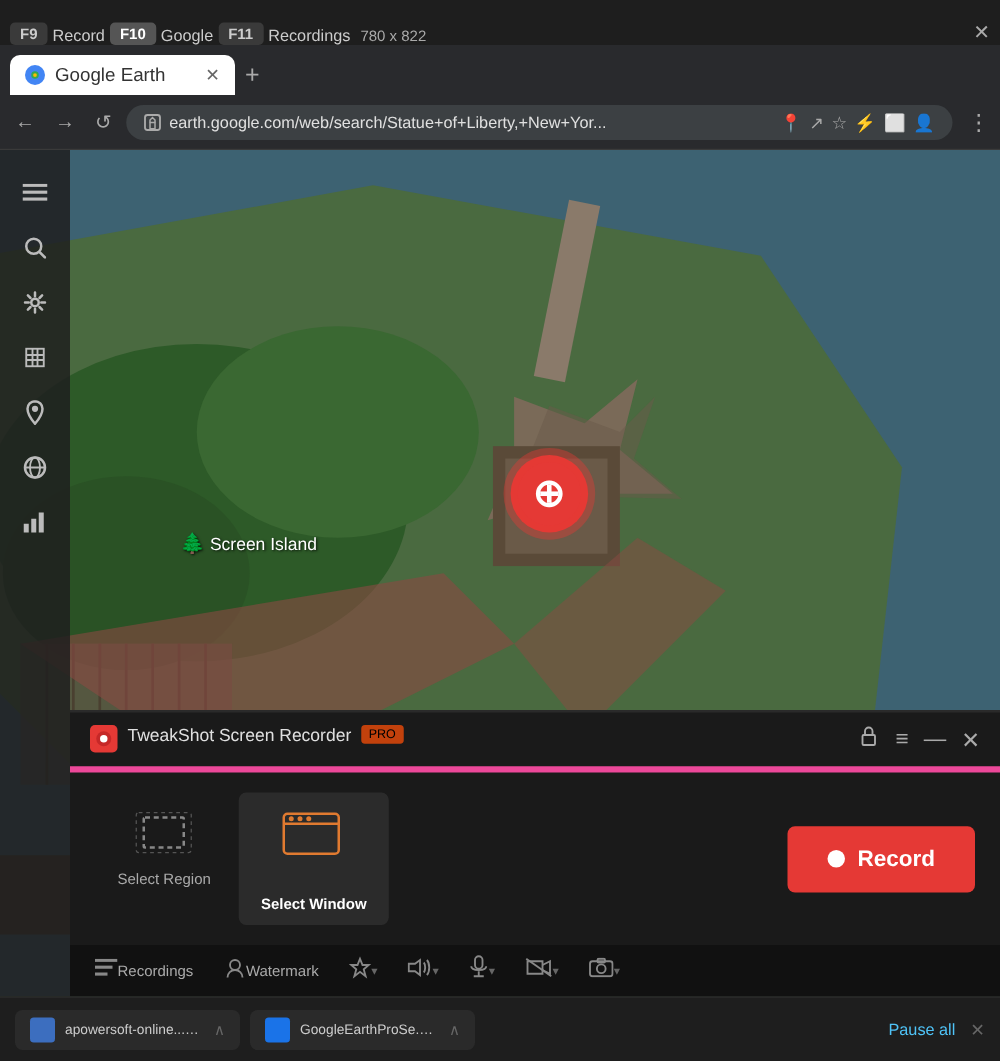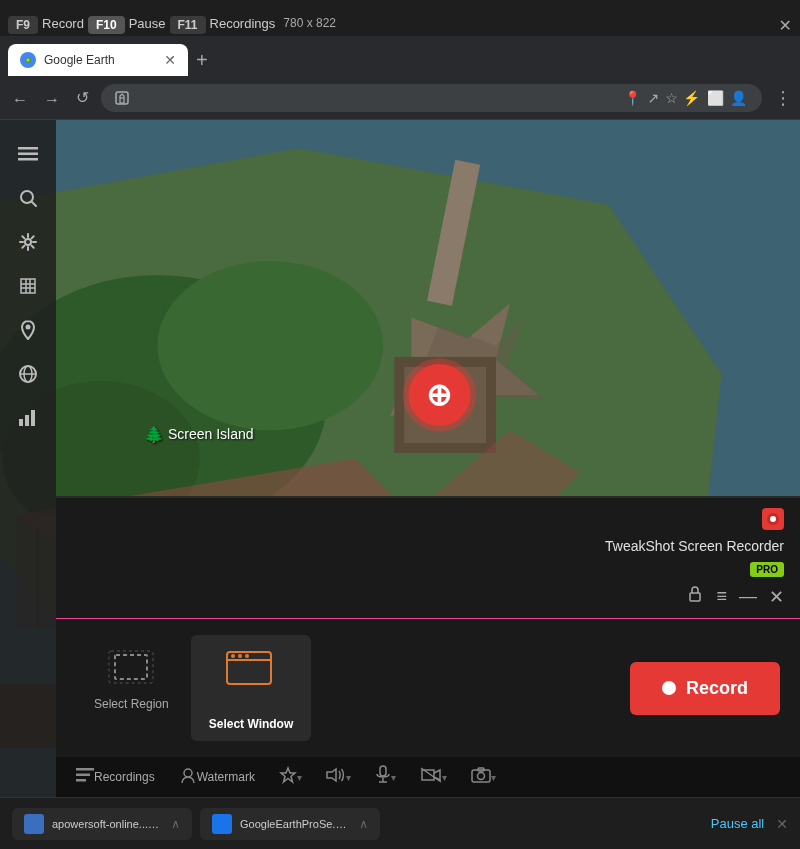--- a/index.html
+++ b/index.html
@@ -6,22 +6,22 @@
     body { width: 800px; height: 849px; overflow: hidden; font-family: 'Segoe UI', Arial, sans-serif; background: #202124; }
 
     
     .browser-frame { width: 800px; height: 849px; display: flex; flex-direction: column; }
 
     
     .recording-bar {
       background: #1e1e1e;
       height: 36px;
       display: flex;
-      align-items: flex-start;
-      padding: 16px 8px;
+      align-items: flex-end;
+      padding: 0 8px;
       gap: 4px;
       flex-shrink: 0;
     }
     .rec-key {
       background: #3a3a3a;
       color: #ccc;
       border-radius: 4px;
       padding: 2px 8px;
       font-size: 12px;
       font-weight: bold;
@@ -52,21 +52,21 @@
       max-width: 220px;
     }
     .tab-favicon {
       width: 16px;
       height: 16px;
       border-radius: 50%;
       background: #4285f4;
       flex-shrink: 0;
       display: flex; align-items: center; justify-content: center;
     }
-    .tab-title { font-size: 12px; color: #333; flex: 1; overflow: hidden; white-space: nowrap; text-overflow: ellipsis; }
+    .tab-title { font-size: 15px; color: #333; flex: 1; overflow: hidden; white-space: nowrap; text-overflow: ellipsis; }
     .tab-close { color: #666; font-size: 14px; cursor: pointer; }
     .new-tab-btn {
       background: transparent;
       border: none;
       color: #aaa;
       font-size: 20px;
       cursor: pointer;
       padding: 0 8px;
       margin-bottom: 4px;
     }
@@ -167,44 +167,43 @@
       position: absolute;
       bottom: 0;
       left: 56px;
       right: 0;
       background: #1a1a1a;
       border-top: 2px solid #2a2a2a;
       padding: 0;
     }
     .recorder-header {
       display: flex;
-      align-items: flex-end;
+      align-items: flex-start;
       padding: 10px 16px;
       gap: 8px;
-      border-bottom: 1px solid #ec4899;
-      flex-direction: column;
+      border-bottom: 5px solid #ec4899;
     }
     .recorder-logo {
       width: 22px;
       height: 22px;
       background: #e53935;
       border-radius: 4px;
       display: flex;
       align-items: center;
       justify-content: center;
       font-size: 10px;
       color: white;
       font-weight: bold;
     }
     .recorder-title { color: #e0e0e0; font-size: 14px; font-weight: 500; }
     .recorder-pro {
-      background: #84cc16;
+      background: #c2410c;
       color: #000;
       font-size: 10px;
-      font-weight: bold;
+      font-weight: normal;
       padding: 2px 6px;
       border-radius: 3px;
     }
     .recorder-header-right {
       margin-left: auto;
       display: flex;
       align-items: center;
       gap: 12px;
     }
     .header-icon { color: #aaa; font-size: 18px; cursor: pointer; }
@@ -339,21 +338,21 @@
   </style>
 </head>
 <body>
 
 <div class="browser-frame">
 
   <div class="recording-bar">
     <span class="rec-key">F9</span>
     <span class="rec-label">Record</span>
     <span class="rec-key active">F10</span>
-    <span class="rec-label">Pause</span>
+    <span class="rec-label">Google</span>
     <span class="rec-key">F11</span>
     <span class="rec-label">Recordings</span>
     <span class="rec-dims">780 x 822</span>
     <span class="rec-close">✕</span>
   </div>
 
   <div class="tab-bar">
     <div class="tab">
       <div class="tab-favicon">
         <svg width="12" height="12" viewBox="0 0 12 12">
@@ -371,20 +370,21 @@
   <div class="address-bar">
     <button class="nav-btn">←</button>
     <button class="nav-btn">→</button>
     <button class="nav-btn">↺</button>
     <div class="address-input">
       <svg width="14" height="14" viewBox="0 0 14 14" style="flex-shrink:0">
         <rect x="1" y="1" width="12" height="12" rx="2" fill="none" stroke="#aaa" stroke-width="1.5"></rect>
         <path d="M5 7 L5 5 L7 3 L9 5 L9 7" fill="none" stroke="#aaa" stroke-width="1.2"></path>
         <rect x="5" y="7" width="4" height="5" fill="none" stroke="#aaa" stroke-width="1.2"></rect>
       </svg>
+      <span class="address-text">earth.google.com/web/search/Statue+of+Liberty,+New+Yor...</span>
       <div class="address-icons">
         <span class="addr-icon">📍</span>
         <span class="addr-icon">↗</span>
         <span class="addr-icon">☆</span>
         <span class="addr-icon">⚡</span>
         <span class="addr-icon">⬜</span>
         <span class="addr-icon">👤</span>
       </div>
     </div>
     <div class="browser-extras">

